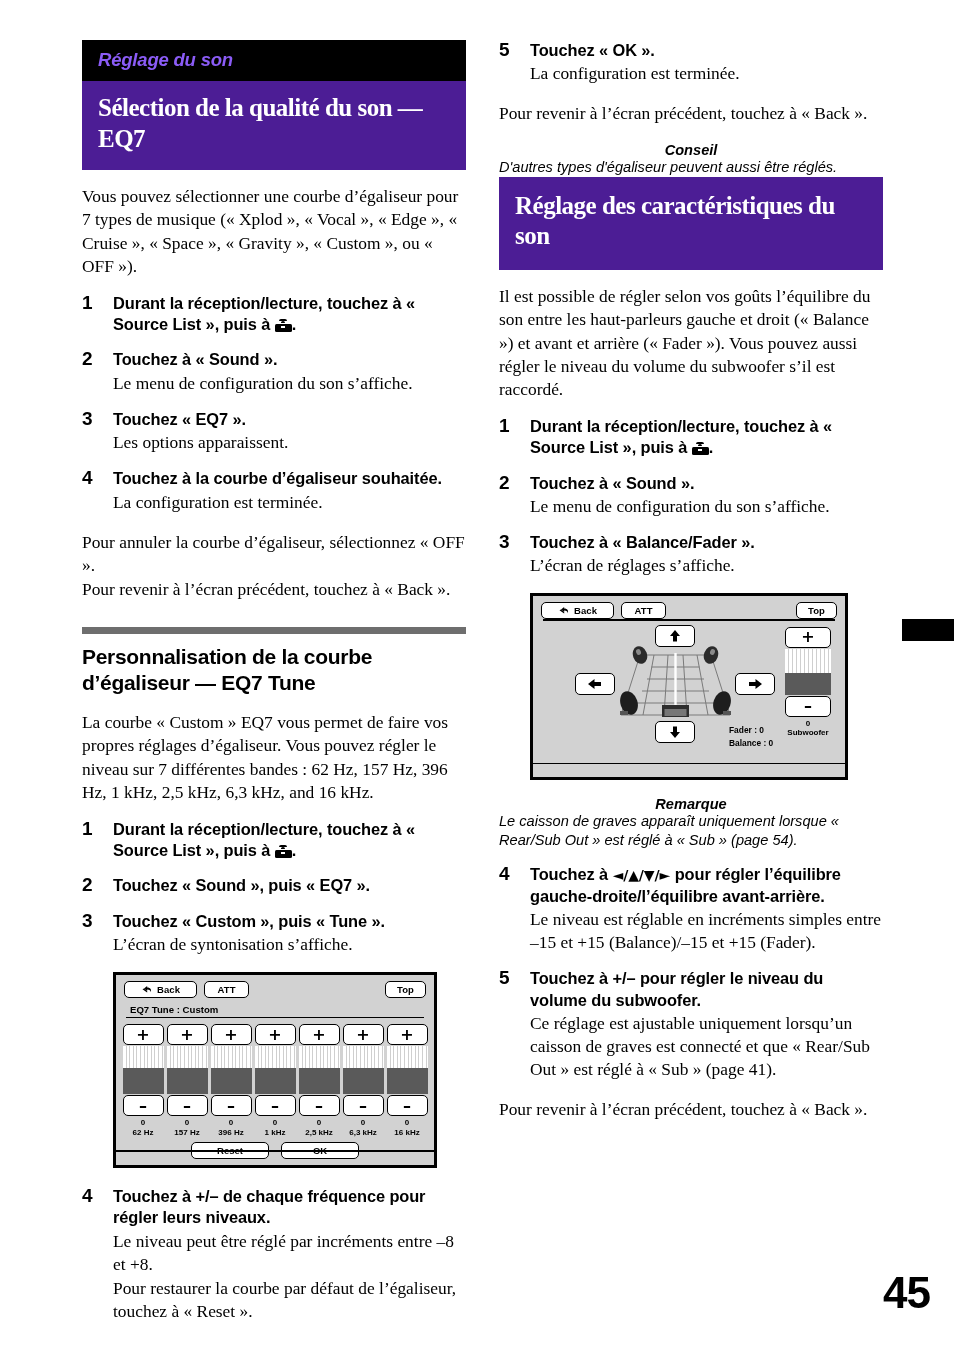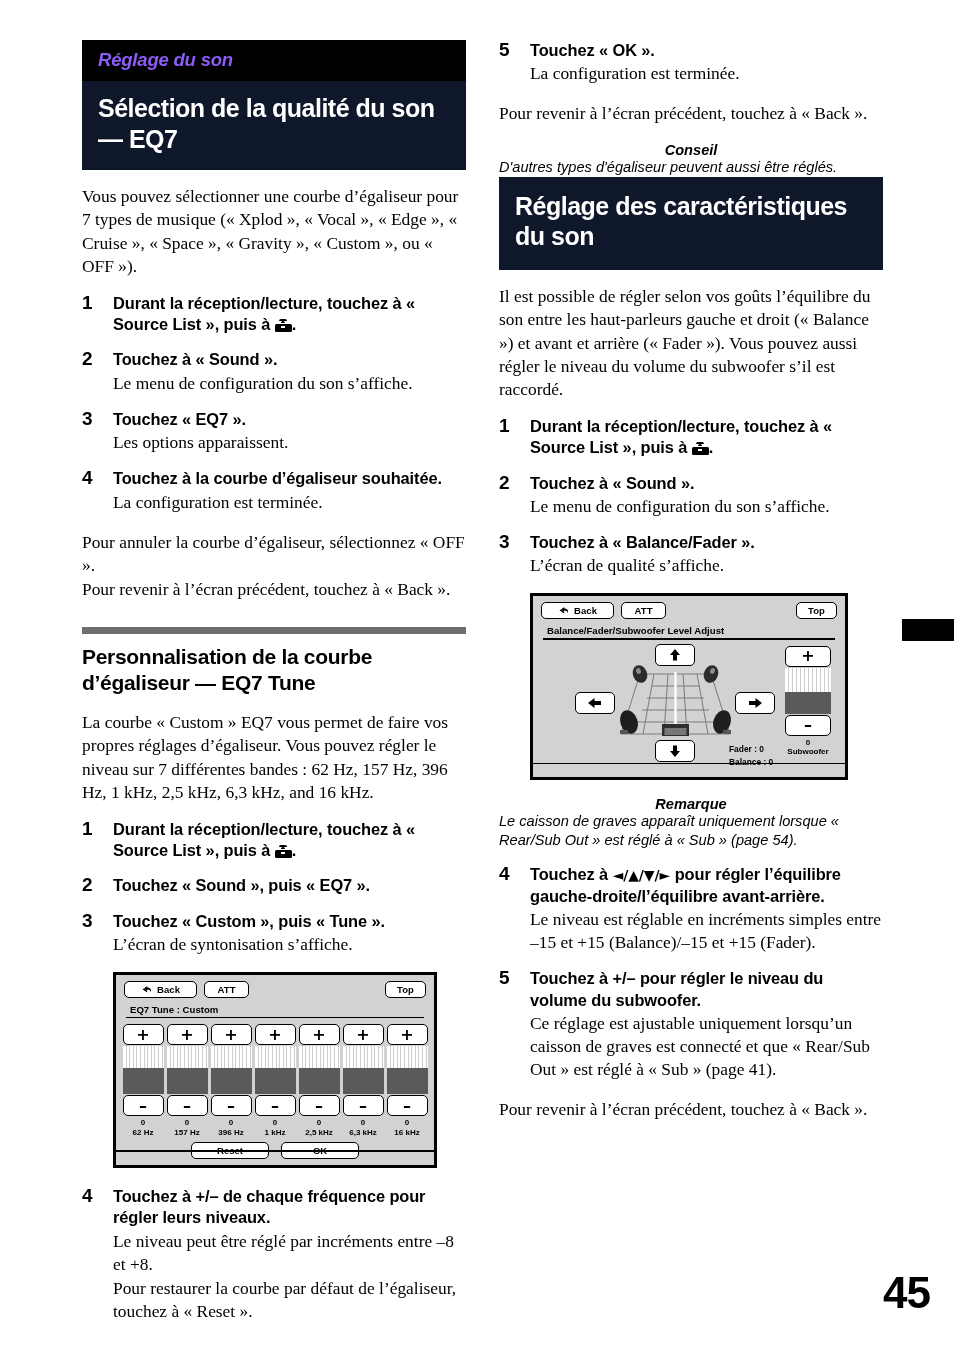--- a/index.html
+++ b/index.html
@@ -20,22 +20,22 @@
 
   
   .band-black {
     background:#000; color:#8b5cf6;
     font-family:"Liberation Sans", sans-serif;
     font-weight:bold; font-style:italic;
     font-size:18.5px; letter-spacing:-0.2px;
     padding:9px 16px 10px 16px;
   }
   .band-gray {
-    background:#0f172a; color:#fff;
-    font-family:Liberation Sans, sans-serif;
+    background:#4c1d95; color:#fff;
+    font-family:Liberation Serif, serif;
     font-weight:bold; font-size:25px; line-height:1.22;
     letter-spacing:-0.5px;
     padding:12px 16px 16px 16px;
   }
   .band-gray.solo { padding:14px 16px 18px 16px; }
 
   
   .para {
     font-size:17.4px; line-height:1.345;
     margin:15px 0 0 0;
@@ -457,40 +457,39 @@
 
     <div class="step">
       <span class="num">2</span>
       <div class="head">Touchez à « Sound ».</div>
       <div class="sub">Le menu de configuration du son s’affiche.</div>
     </div>
 
     <div class="step">
       <span class="num">3</span>
       <div class="head">Touchez à « Balance/Fader ».</div>
-      <div class="sub">L’écran de qualité s’affiche.</div>
+      <div class="sub">L’écran de réglages s’affiche.</div>
     </div>
 
     <div class="screen bal">
       <div class="scr-topbar">
         <div class="btn btn-back">
           <svg class="back-ico" viewBox="0 0 14 12">
             <path d="M7.2 1.2 L3.4 4.2 L7.2 7.2 L7.2 5.4 C10 5.4 11.4 6.4 11.6 8.6 C12.6 5.6 11.2 3 7.2 3 Z" fill="#000"></path>
             <path d="M3.4 4.2 L7.2 7.2 L7.2 9.0 L1.6 5.2 Z" fill="#000"></path>
           </svg>
           <span>Back</span>
         </div>
         <div class="btn btn-att">
           <span>ATT</span>
         </div>
         <div class="btn btn-top">
           <span>Top</span>
         </div>
       </div>
-      <div class="scr-title">Balance/Fader/Subwoofer Level Adjust</div>
       <div class="scr-titlerule"></div>
 
       <div class="bal-area">
         <div class="dir-btn dir-up">
           <svg width="16" height="14" viewBox="0 0 16 14">
               <path d="M8 1 L13 7 L10 7 L10 12.5 L6 12.5 L6 7 L3 7 Z" fill="#000"></path>
             </svg>
         </div>
         <div class="dir-btn dir-down">
           <svg width="16" height="14" viewBox="0 0 16 14">

